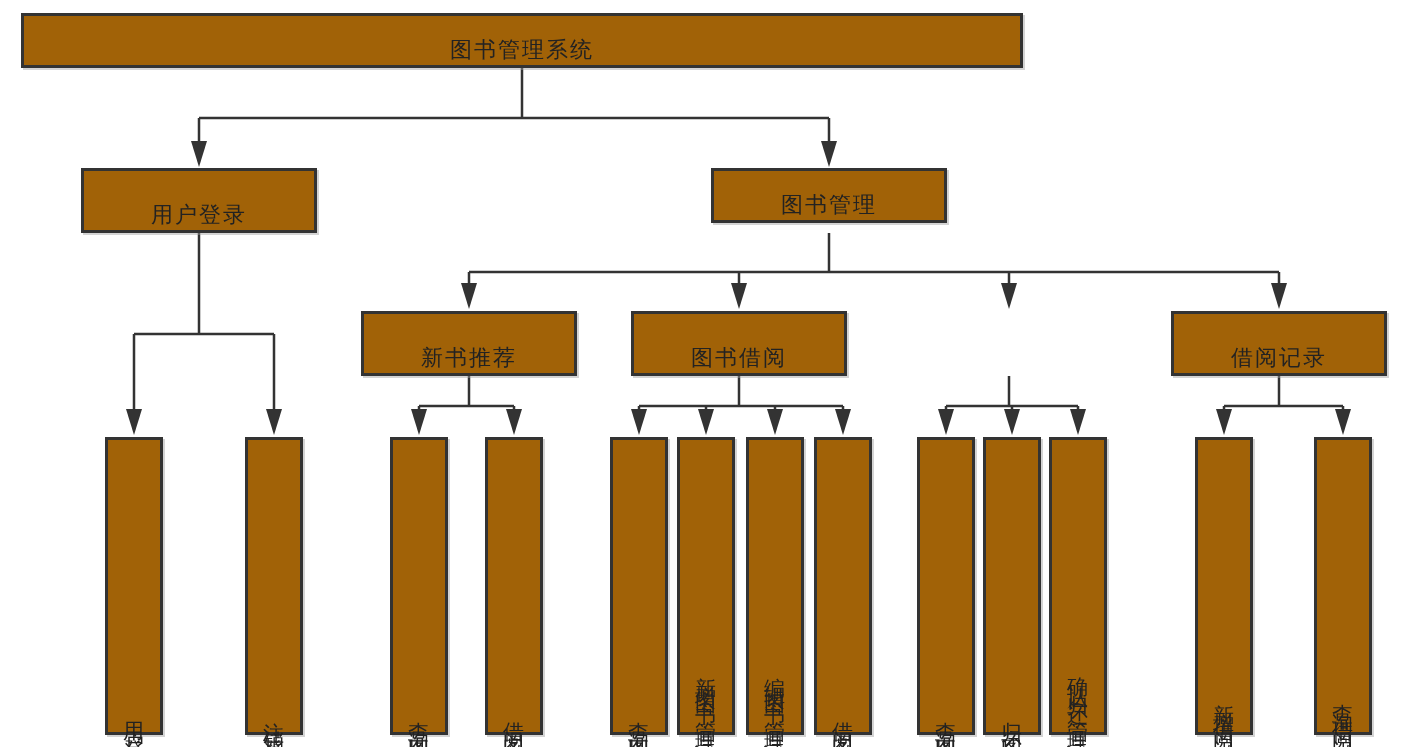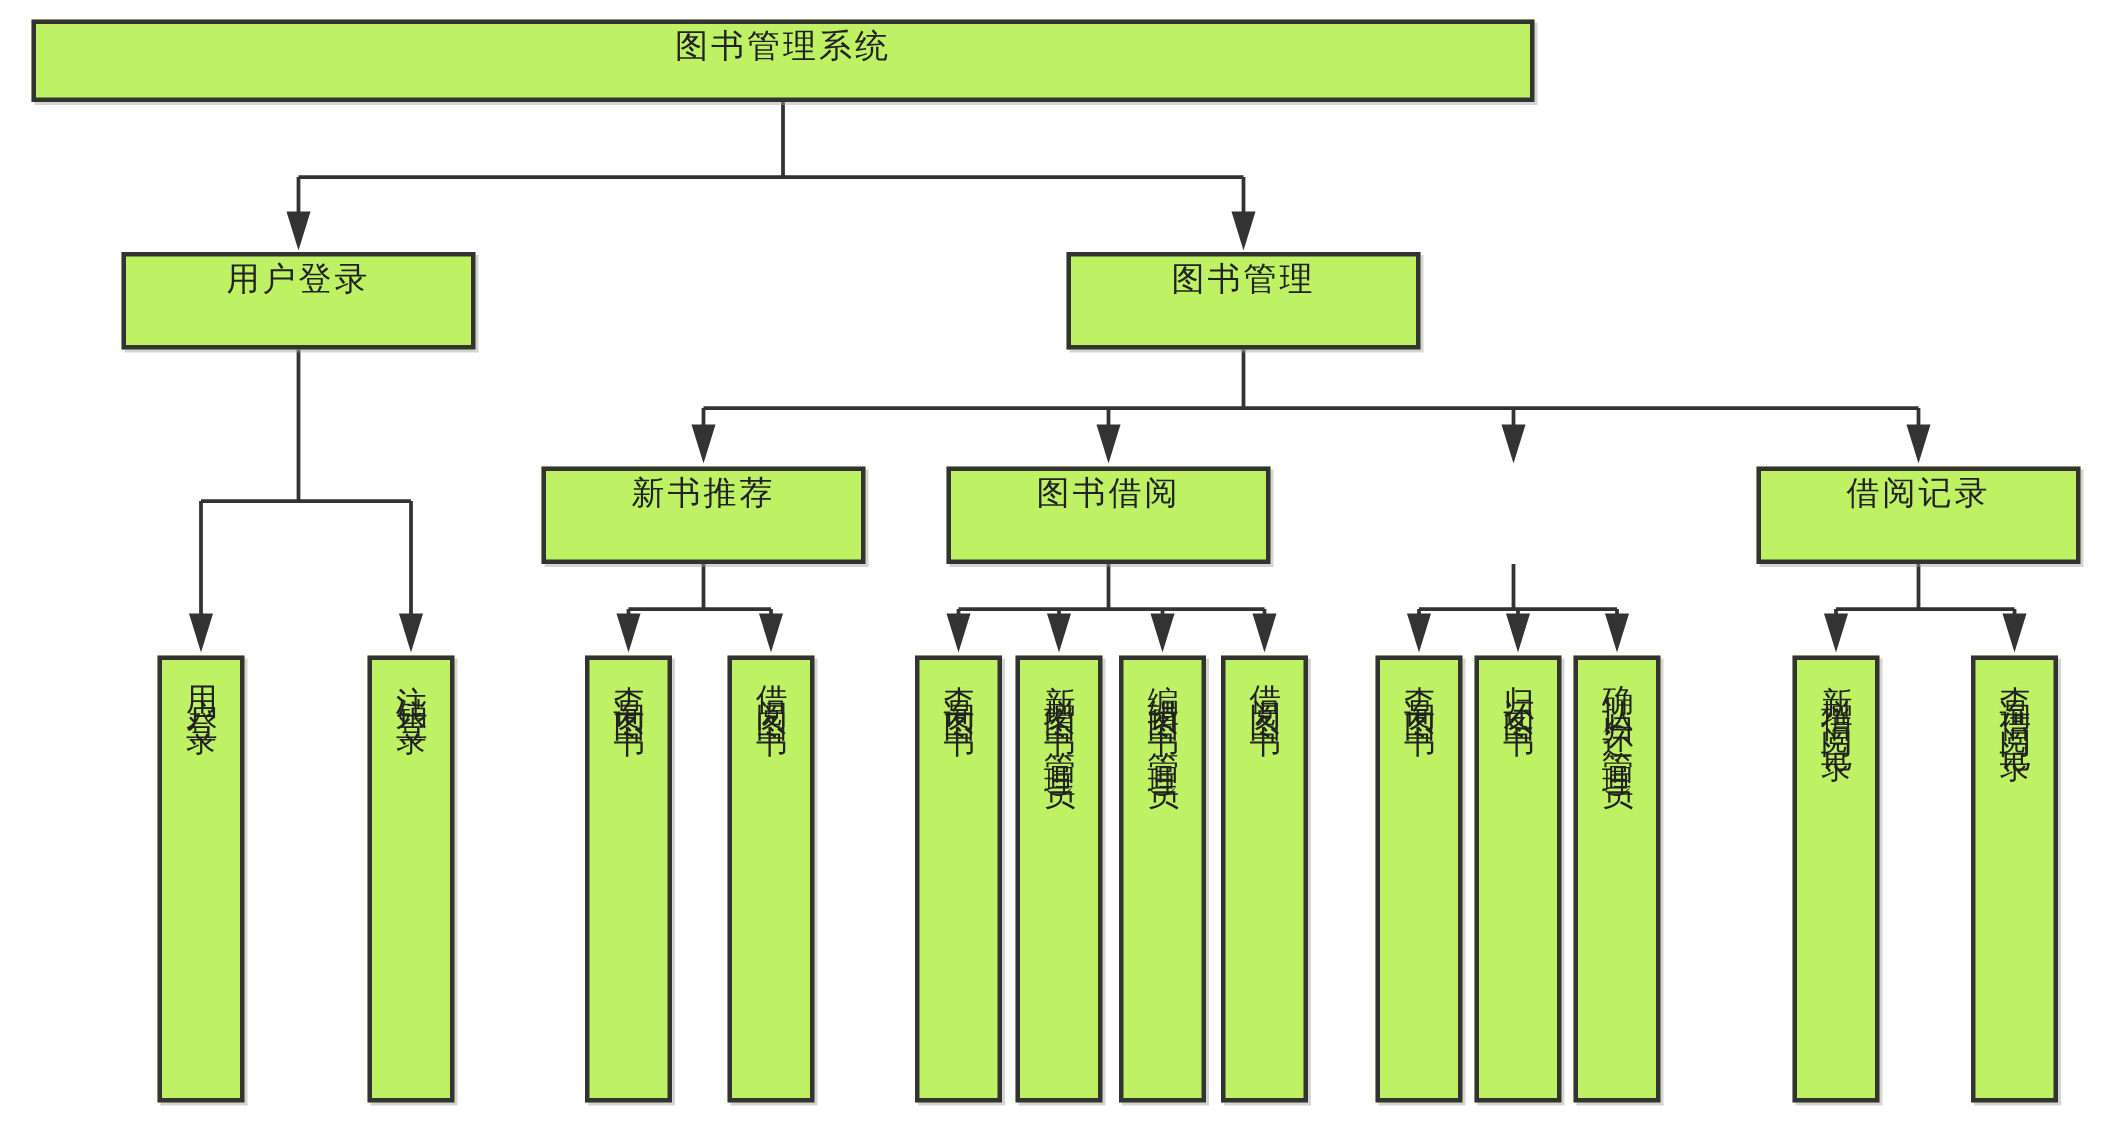--- a/index.html
+++ b/index.html
@@ -12,24 +12,24 @@
     overflow: hidden;
   }
   #wires {
     position: absolute;
     left: 0; top: 0;
     z-index: 0;
   }
   .box {
     position: absolute;
     box-sizing: border-box;
-    background: #bef264;
+    background: #a16207;
     border: 3px solid #333333;
     display: flex;
-    align-items: flex-start;
+    align-items: flex-end;
     justify-content: center;
     color: #222222;
     z-index: 1;
     box-shadow: 2px 2px 0 rgba(160,160,160,0.45);
   }
   .hbox {
     font-size: 22px;
     letter-spacing: 2px;
     white-space: nowrap;
   }
@@ -119,21 +119,21 @@
     </g>
   </svg>
 
   <div class="box hbox" style="left:21px; top:13px; width:1002px; height:55px;">
     <span>图书管理系统</span>
   </div>
 
   <div class="box hbox" style="left:81px; top:168px; width:236px; height:65px;">
     <span>用户登录</span>
   </div>
-  <div class="box hbox" style="left:711px; top:168px; width:236px; height:65px;">
+  <div class="box hbox" style="left:711px; top:168px; width:236px; height:55px;">
     <span>图书管理</span>
   </div>
 
   <div class="box hbox" style="left:631px; top:311px; width:216px; height:65px;">
     <span>图书借阅</span>
   </div>
   <div class="box hbox" style="left:361px; top:311px; width:216px; height:65px;">
     <span>新书推荐</span>
   </div>
   <div class="box hbox" style="left:1171px; top:311px; width:216px; height:65px;">

